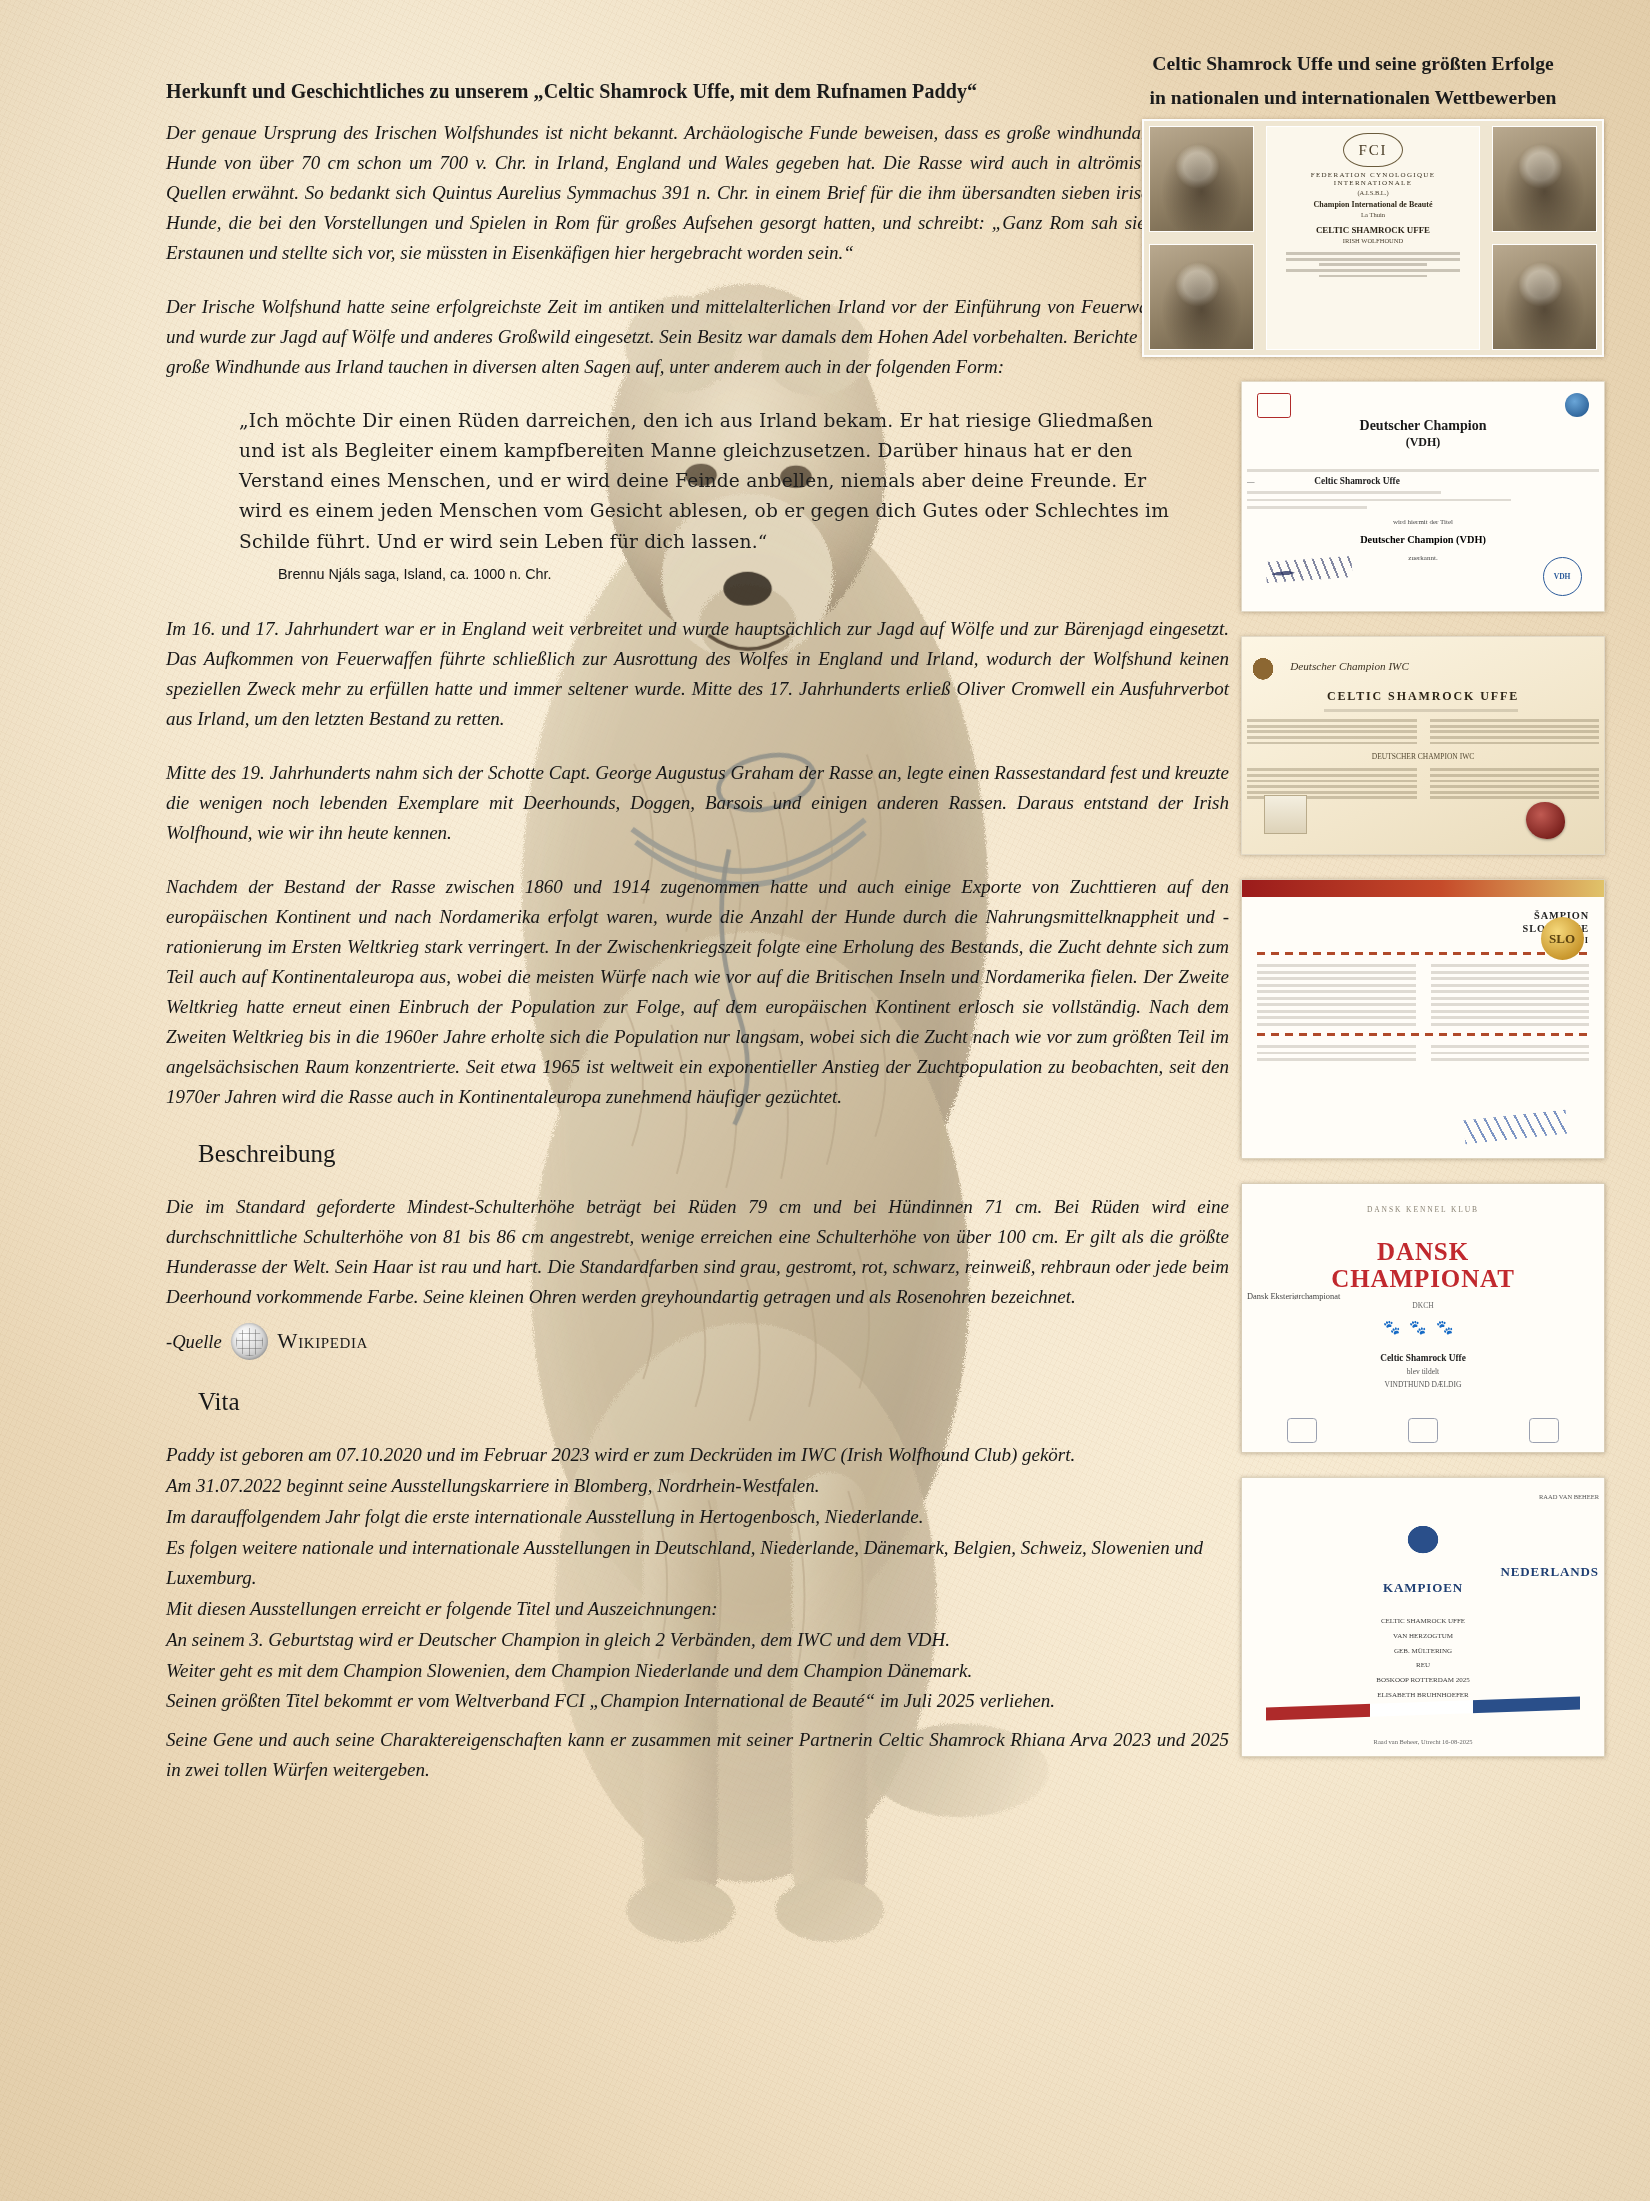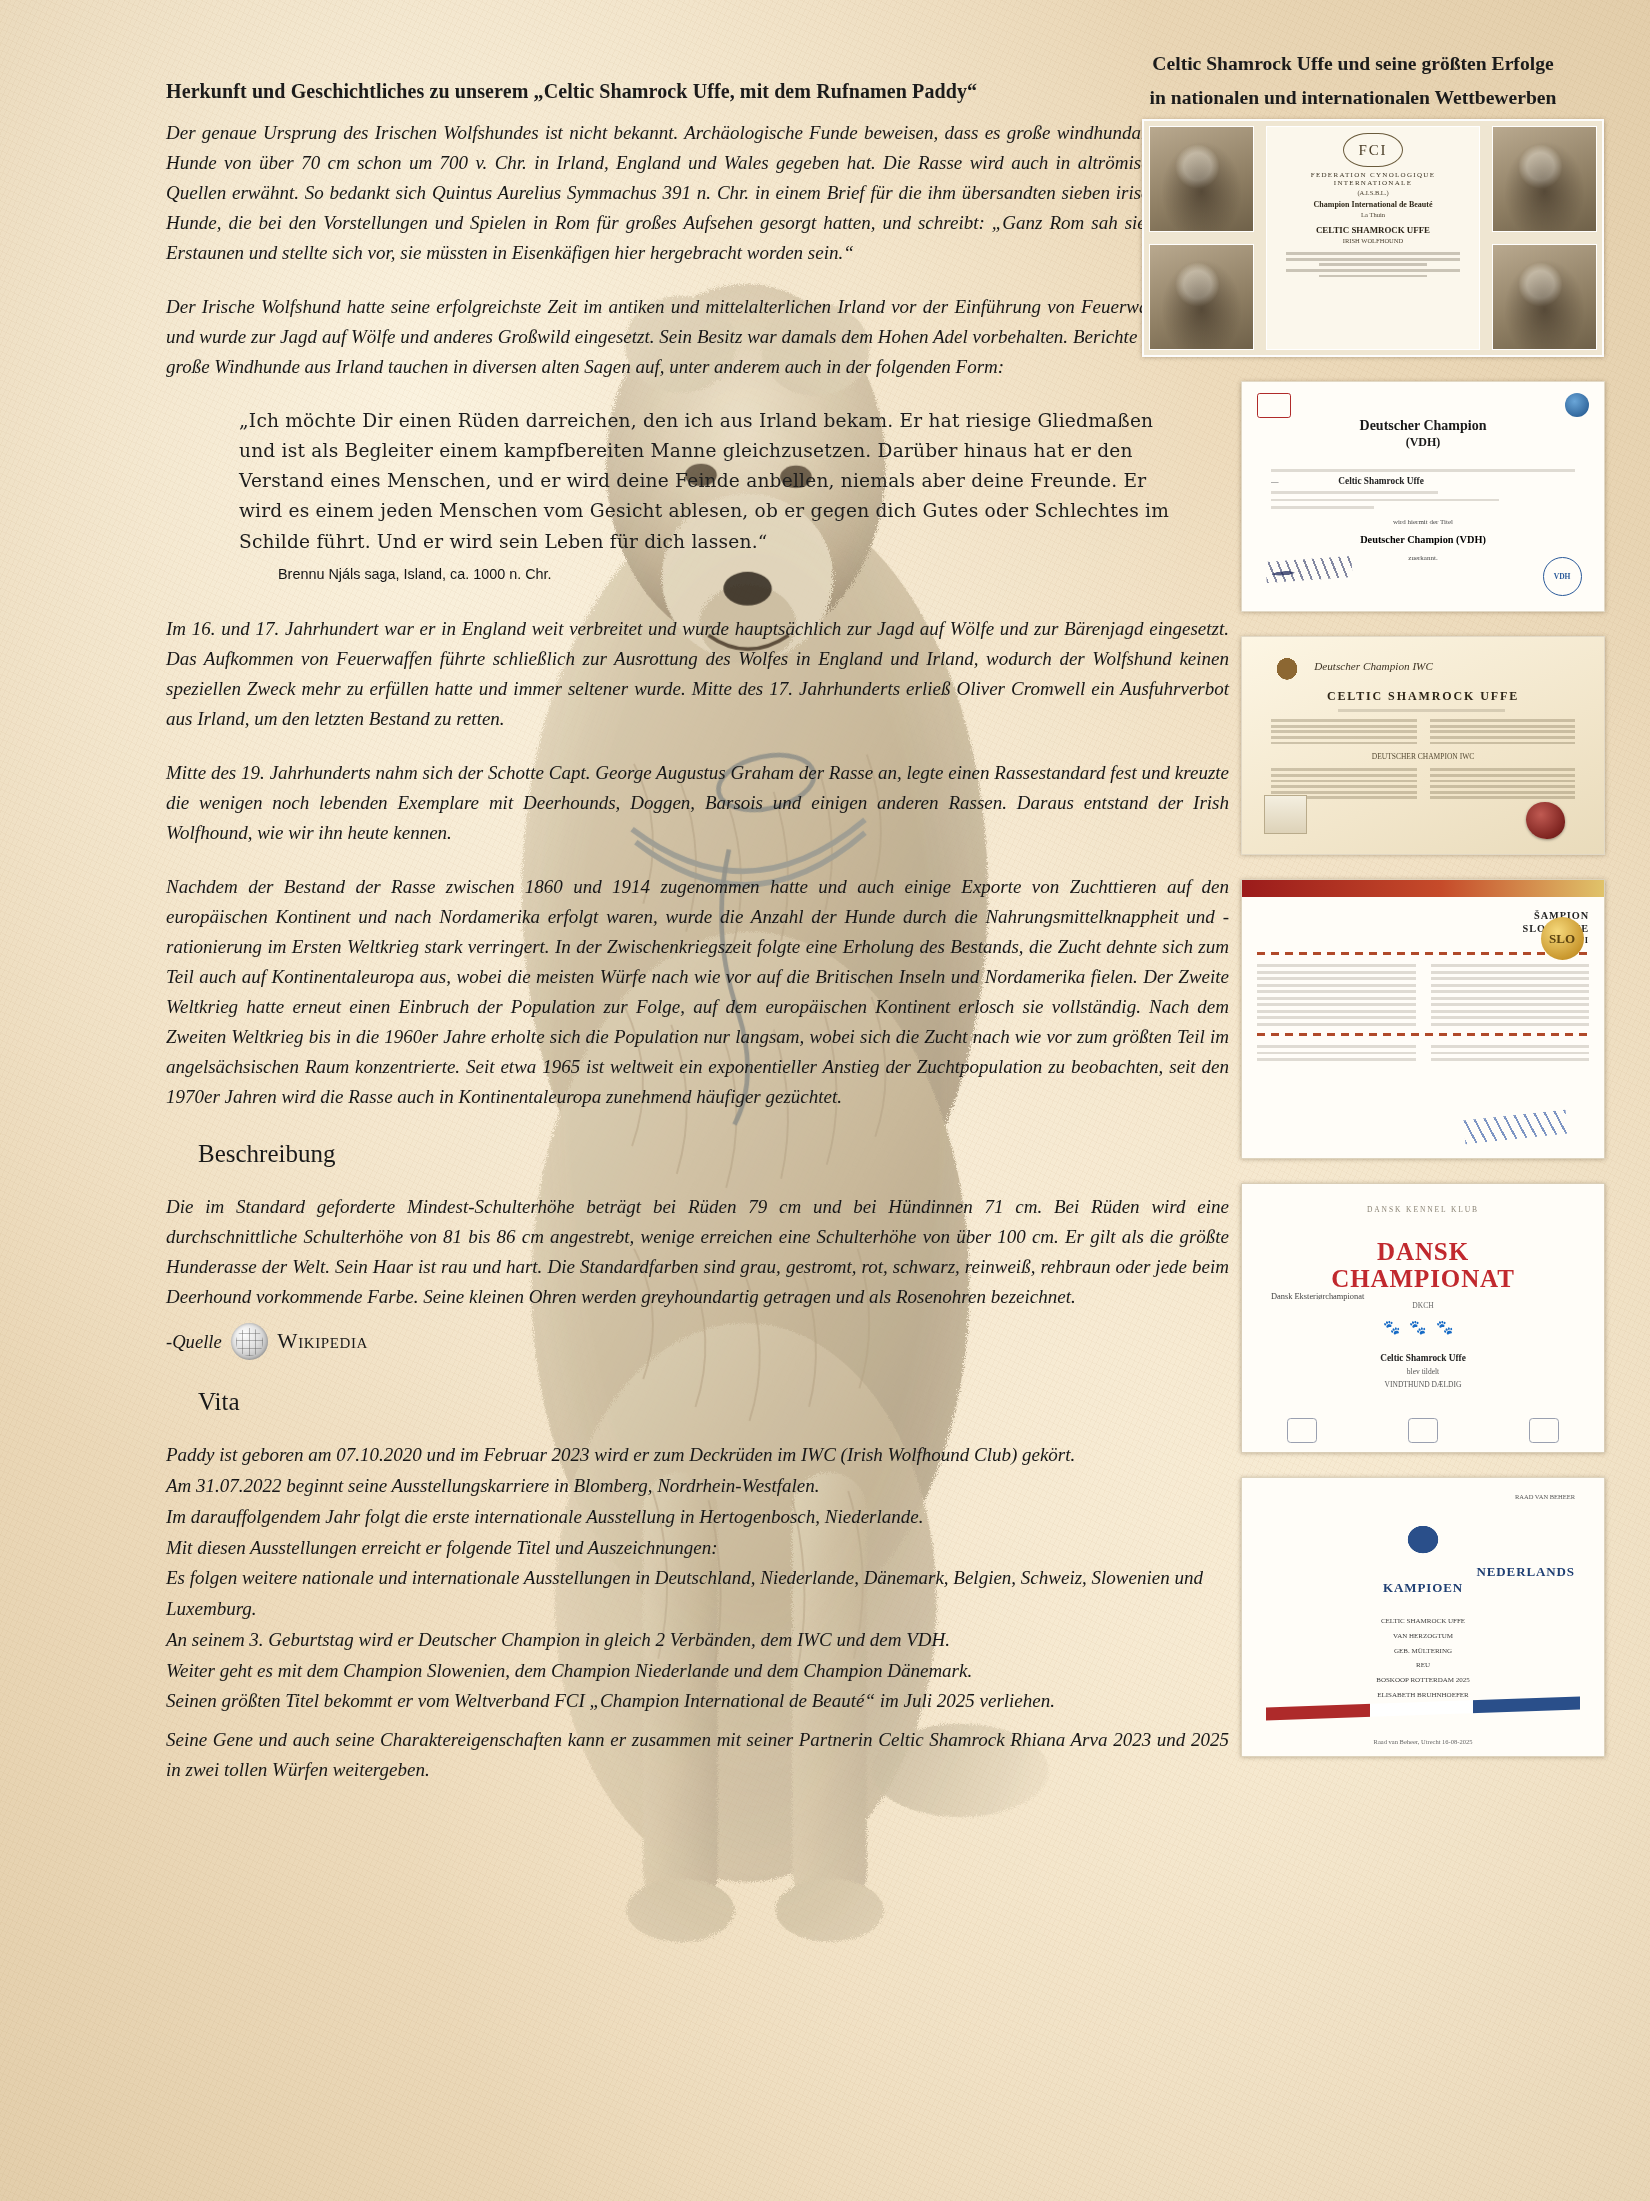--- a/index.html
+++ b/index.html
@@ -228,21 +228,21 @@
     display: block; height: 2.8px; margin: 2.8px 0;
     background: rgba(90,78,55,0.30);
   }
   .fci-lines i.s { width: 62%; margin-left: 19%; }
 
   
   .paper {
     width: 364px;
     background: #fffdf8;
     border: 0.9px solid #e2d9c6;
-    padding: 15px 29px;
+    padding: 15px 5px;
     box-sizing: border-box;
     margin-left: 99px;
     position: relative;
   }
   .paper .ttl {
     text-align: center;
     font-weight: bold;
     color: #1a1a1a;
   }
   .ln { height: 2.8px; background: rgba(110,100,80,0.22); margin: 4.7px 0; }
@@ -460,22 +460,22 @@
       <span class="wiki-globe"></span>
       <span class="wiki-word">Wikipedia</span>
     </div>
 
     <div class="section-title">Vita</div>
 
     <div class="vita-block">
       <div>Paddy ist geboren am 07.10.2020 und im Februar 2023 wird er zum Deckrüden im IWC (Irish Wolfhound Club) gekört.</div>
       <div>Am 31.07.2022 beginnt seine Ausstellungskarriere in Blomberg, Nordrhein-Westfalen.</div>
       <div>Im darauffolgendem Jahr folgt die erste internationale Ausstellung in Hertogenbosch, Niederlande.</div>
+      <div>Es folgen weitere nationale und internationale Ausstellungen in Deutschland, Niederlande, Dänemark, Belgien, Schweiz, Slowenien und Luxemburg.</div>
       <div>Mit diesen Ausstellungen erreicht er folgende Titel und Auszeichnungen:</div>
-      <div>Es folgen weitere nationale und internationale Ausstellungen in Deutschland, Niederlande, Dänemark, Belgien, Schweiz, Slowenien und Luxemburg.</div>
       <div>An seinem 3. Geburtstag wird er Deutscher Champion in gleich 2 Verbänden, dem IWC und dem VDH.</div>
       <div>Weiter geht es mit dem Champion Slowenien, dem Champion Niederlande und dem Champion Dänemark.</div>
       <div>Seinen größten Titel bekommt er vom Weltverband FCI „Champion International de Beauté“ im Juli 2025 verliehen.</div>
     </div>
 
     <div class="para wide">Seine Gene und auch seine Charaktereigenschaften kann er zusammen mit seiner Partnerin Celtic Shamrock Rhiana Arva 2023 und 2025 in zwei tollen Würfen weitergeben.</div>
   </div>
 
   <div class="right-head">
     <div>Celtic Shamrock Uffe und seine größten Erfolge</div>

